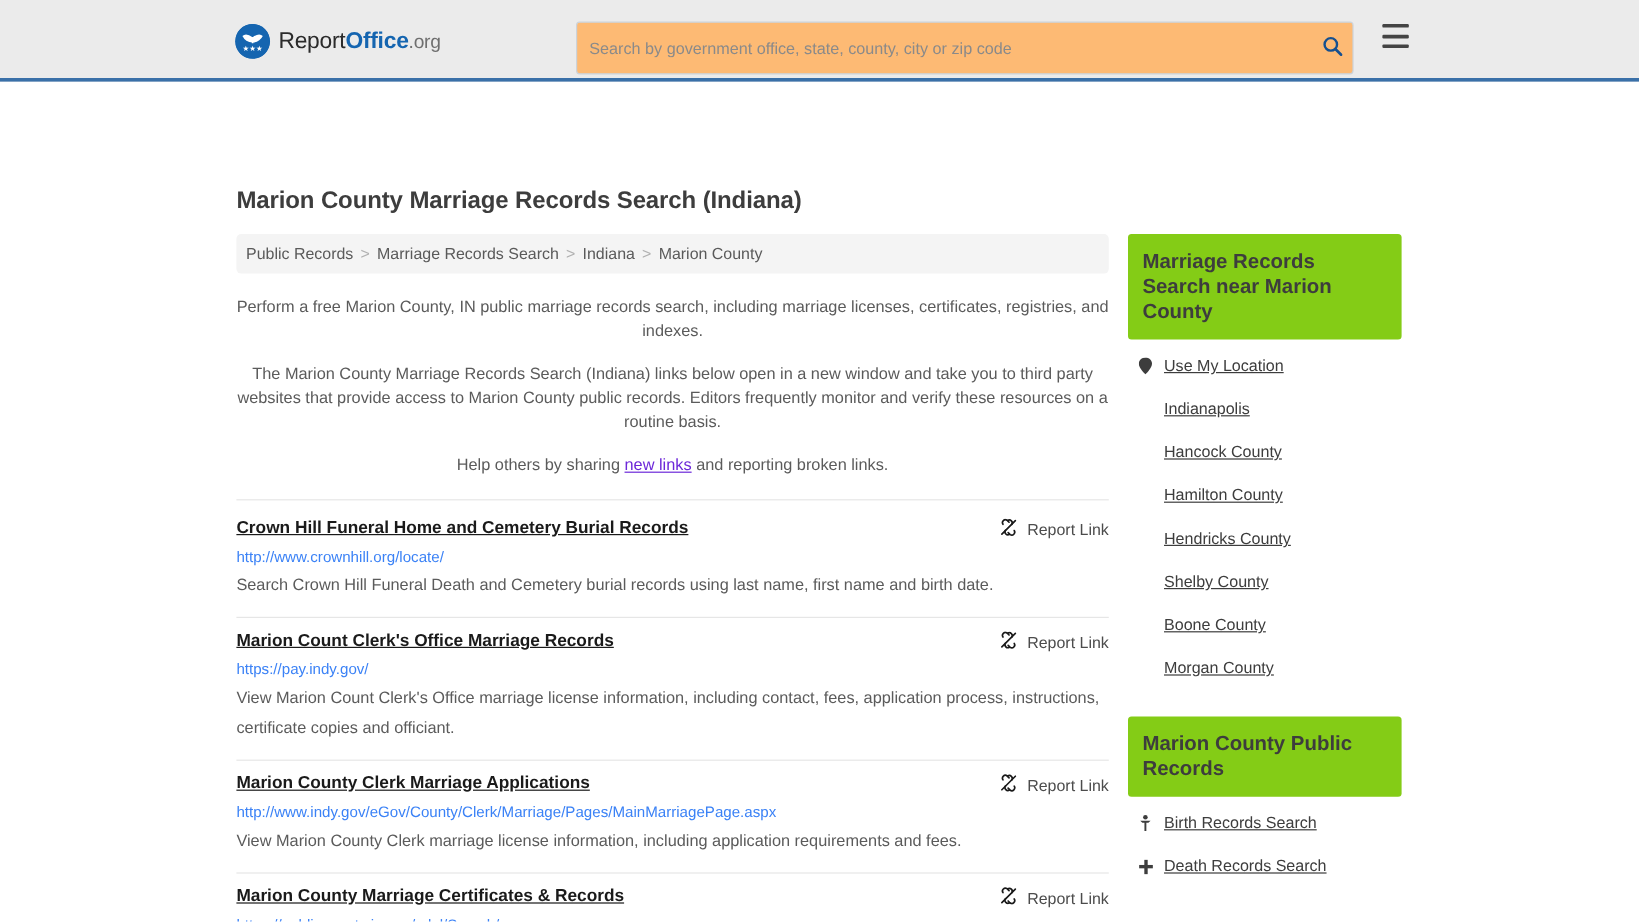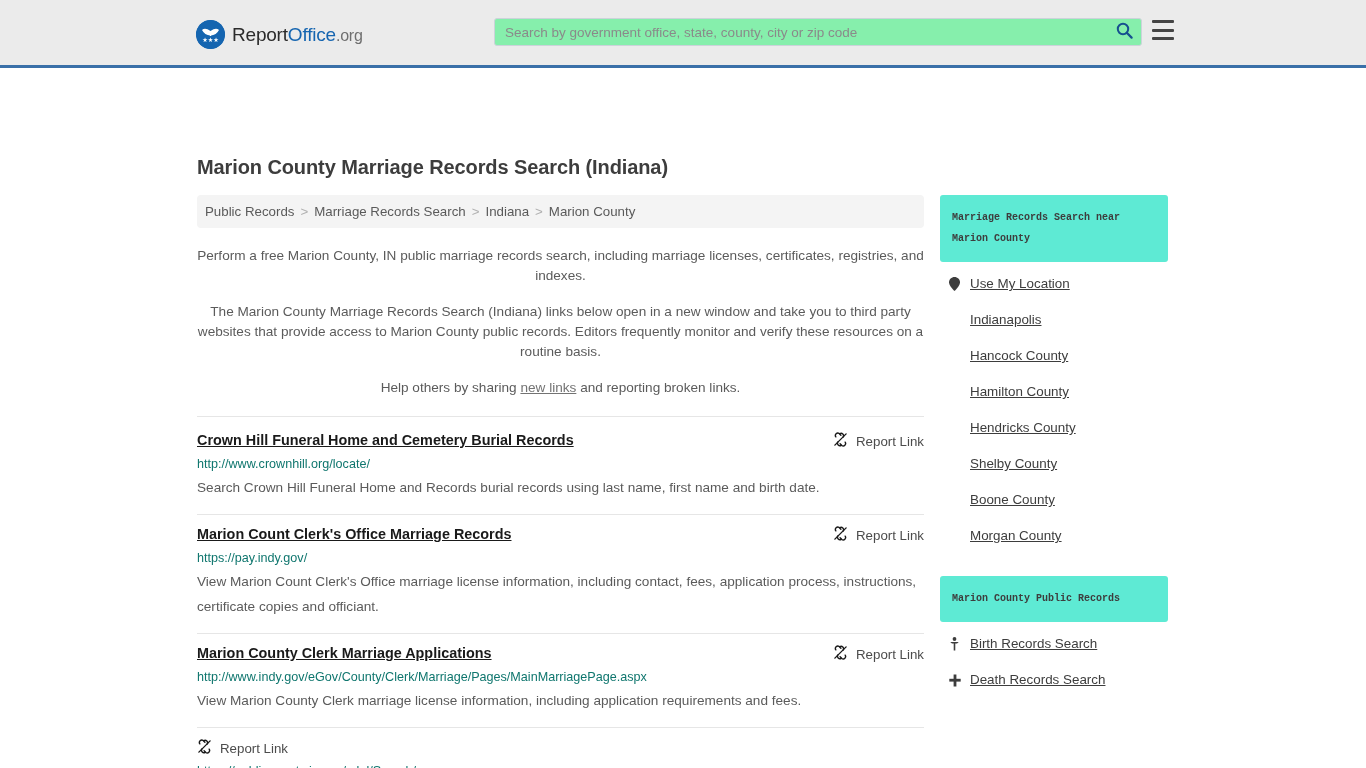--- a/index.html
+++ b/index.html
@@ -39,30 +39,30 @@
     overflow: hidden;
   }
   .brand-mark svg { display: block; }
   .brand-text {
     font-size: 19px;
     letter-spacing: -0.2px;
     white-space: nowrap;
     line-height: 1;
   }
   .brand-text .w1 { color: #2b2b2b; font-weight: 400; }
-  .brand-text .w2 { color: #1565b0; font-weight: 400; }
+  .brand-text .w2 { color: #1565b0; font-weight: 700; }
   .brand-text .w3 { color: #6f6f6f; font-weight: 400; font-size: 16px; }
 
   .search-wrap {
     position: absolute;
-    left: 494px;
+    left: 480px;
     top: 18px;
     width: 648px;
-    height: 28px;
-    background: #86efac;
+    height: 44px;
+    background: #fdba74;
     border: 1px solid #ccd3da;
     border-radius: 3px;
     display: flex;
     align-items: center;
   }
   .search-input {
     flex: 1 1 auto;
     border: 0;
     outline: 0;
     height: 100%;
@@ -136,21 +136,21 @@
   .breadcrumb .sep { color: #b0b0b0; margin: 0 6px; }
 
   .intro p {
     font-size: 13.6px;
     line-height: 20px;
     color: #5b5b5b;
     margin-top: 16px;
     text-align: center;
   }
   .intro p:first-child { margin-top: 18px; }
-  .intro a { color: #737373; text-decoration: underline; }
+  .intro a { color: #6d28d9; text-decoration: underline; }
 
   .results { margin-top: 18px; }
   .result {
     padding: 10px 0 14px 0;
     border-bottom: 1px solid #e6e6e6;
     position: relative;
   }
   .result:first-child { border-top: 1px solid #e6e6e6; padding-top: 14px; }
   .result-head {
     display: flex;
@@ -172,49 +172,48 @@
     font-size: 13.3px;
     color: #4c4c4c;
     white-space: nowrap;
     text-decoration: none;
     flex: 0 0 auto;
     margin-top: 1px;
   }
   .result-url {
     display: block;
     font-size: 12.6px;
-    color: #0f766e;
+    color: #3b82f6;
     margin-top: 7px;
     line-height: 15px;
     text-decoration: none;
     word-break: break-all;
   }
   .result-desc {
     font-size: 13.6px;
     color: #5b5b5b;
     line-height: 25px;
     margin-top: 3px;
   }
 
   
   .sidebar {
     position: absolute;
     left: 940px;
     top: 127px;
     width: 228px;
   }
   .side-box-head {
-    background: #5eead4;
+    background: #84cc16;
     border-radius: 3px;
     padding: 12px 12px 13px 12px;
-    font-size: 10px;
+    font-size: 17px;
     font-weight: bold;
     color: #3d3d3d;
     line-height: 21px;
-    font-family: Liberation Mono, monospace;
   }
   .side-list { margin-top: 4px; }
   .side-item {
     display: flex;
     align-items: center;
     gap: 9px;
     padding: 10px 0 10px 8px;
     font-size: 13.4px;
     line-height: 16px;
   }
@@ -299,21 +298,21 @@
                 <path d="M13 10.8 A2.6 2.6 0 0 1 9.4 14.4 L7.6 12.6" fill="none" stroke="#1a1a1a" stroke-width="1.5" stroke-linecap="round"></path>
                 <path d="M5.2 10.6 A2.6 2.6 0 0 0 8.8 14.2" fill="none" stroke="#1a1a1a" stroke-width="1.5" stroke-linecap="round"></path>
                 <path d="M10.8 5.4 A2.6 2.6 0 0 0 7.2 1.8" fill="none" stroke="#1a1a1a" stroke-width="1.5" stroke-linecap="round"></path>
                 <line x1="2" y1="14" x2="14" y2="2" stroke="#1a1a1a" stroke-width="1.5" stroke-linecap="round"></line>
               </svg>
             </span>
             <span>Report Link</span>
           </a>
         </div>
         <a href="#" class="result-url">http://www.crownhill.org/locate/</a>
-        <div class="result-desc">Search Crown Hill Funeral Home and Records burial records using last name, first name and birth date.</div>
+        <div class="result-desc">Search Crown Hill Funeral Death and Cemetery burial records using last name, first name and birth date.</div>
       </div>
 
       <div class="result">
         <div class="result-head">
           <a href="#" class="result-title">Marion Count Clerk's Office Marriage Records</a>
           <a href="#" class="report-link">
             <span>
               <svg width="15" height="15" viewBox="0 0 16 16" aria-hidden="true">
                 <path d="M3 5.2 A2.6 2.6 0 0 1 6.6 1.6 L8.4 3.4" fill="none" stroke="#1a1a1a" stroke-width="1.5" stroke-linecap="round"></path>
                 <path d="M13 10.8 A2.6 2.6 0 0 1 9.4 14.4 L7.6 12.6" fill="none" stroke="#1a1a1a" stroke-width="1.5" stroke-linecap="round"></path>
@@ -344,20 +343,21 @@
             </span>
             <span>Report Link</span>
           </a>
         </div>
         <a href="#" class="result-url">http://www.indy.gov/eGov/County/Clerk/Marriage/Pages/MainMarriagePage.aspx</a>
         <div class="result-desc">View Marion County Clerk marriage license information, including application requirements and fees.</div>
       </div>
 
       <div class="result">
         <div class="result-head">
+          <a href="#" class="result-title">Marion County Marriage Certificates &amp; Records</a>
           <a href="#" class="report-link">
             <span>
               <svg width="15" height="15" viewBox="0 0 16 16" aria-hidden="true">
                 <path d="M3 5.2 A2.6 2.6 0 0 1 6.6 1.6 L8.4 3.4" fill="none" stroke="#1a1a1a" stroke-width="1.5" stroke-linecap="round"></path>
                 <path d="M13 10.8 A2.6 2.6 0 0 1 9.4 14.4 L7.6 12.6" fill="none" stroke="#1a1a1a" stroke-width="1.5" stroke-linecap="round"></path>
                 <path d="M5.2 10.6 A2.6 2.6 0 0 0 8.8 14.2" fill="none" stroke="#1a1a1a" stroke-width="1.5" stroke-linecap="round"></path>
                 <path d="M10.8 5.4 A2.6 2.6 0 0 0 7.2 1.8" fill="none" stroke="#1a1a1a" stroke-width="1.5" stroke-linecap="round"></path>
                 <line x1="2" y1="14" x2="14" y2="2" stroke="#1a1a1a" stroke-width="1.5" stroke-linecap="round"></line>
               </svg>
             </span>

